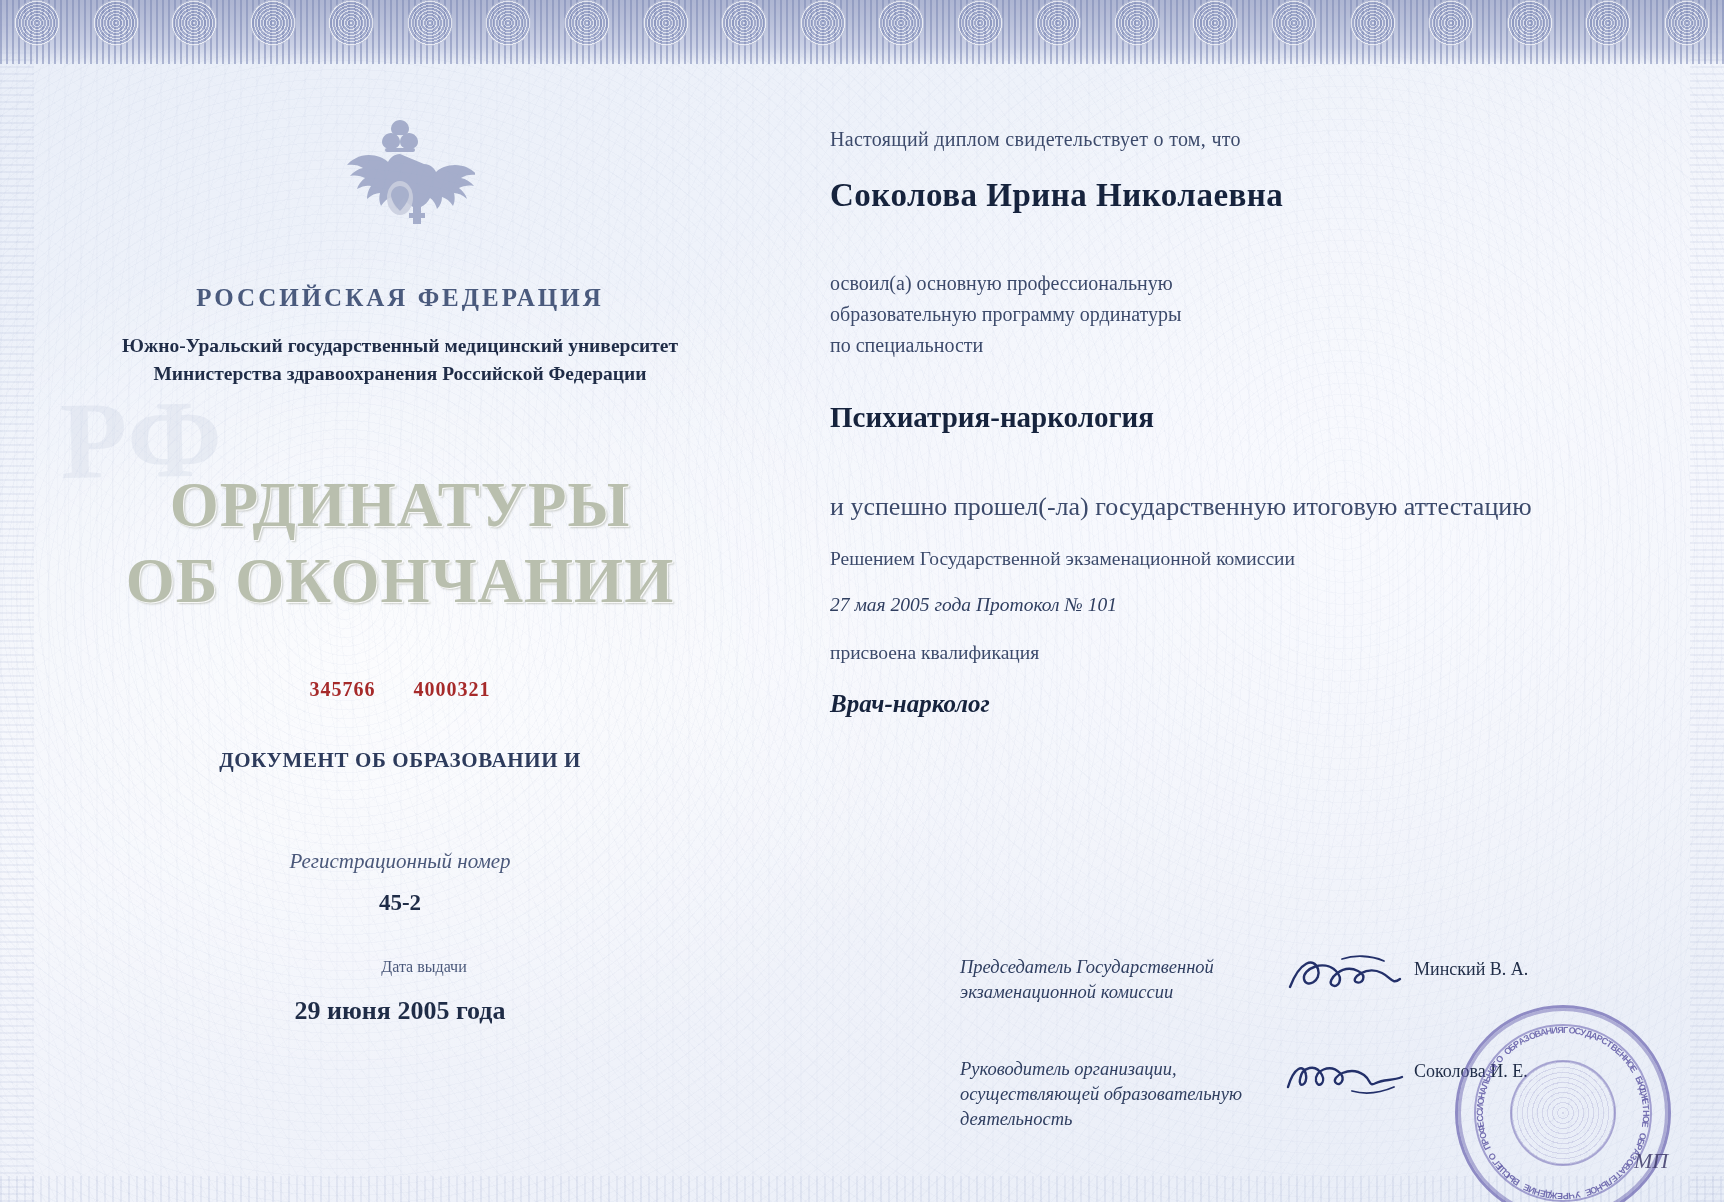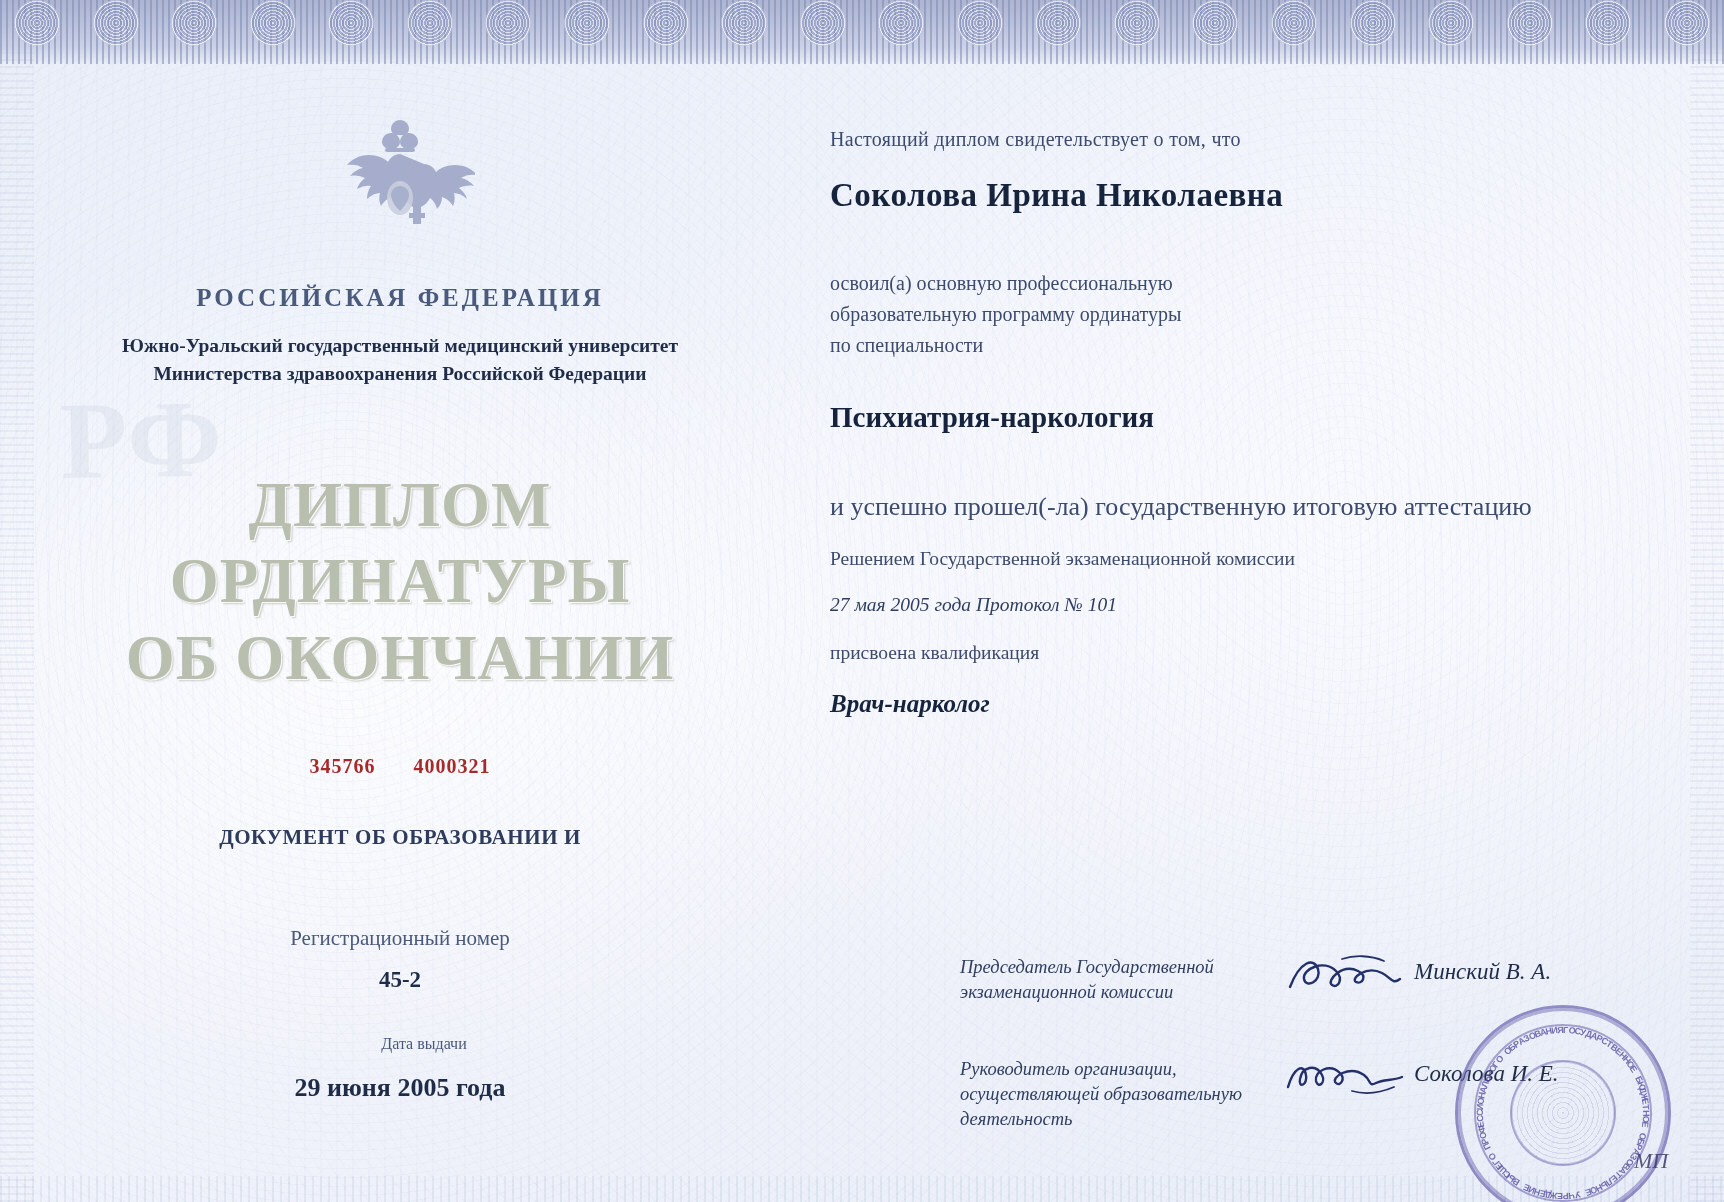--- a/index.html
+++ b/index.html
@@ -163,20 +163,21 @@
     font-size: 21px;
     font-weight: 700;
     letter-spacing: .6px;
     color: #2d3b5c;
     line-height: 1.5;
   }
 
   .reg-label {
     margin-top: 72px;
     font-size: 21px;
+    font-style: italic;
     color: #4a587a;
   }
   .reg-value {
     margin-top: 16px;
     font-size: 23px;
     font-weight: 700;
     color: #1f2c47;
   }
   .date-label {
     margin-top: 42px;
@@ -265,26 +266,25 @@
     color: #2f3e60;
     line-height: 1.35;
   }
   .sig-mark {
     width: 120px;
     height: 46px;
     position: relative;
     margin-top: -6px;
   }
   .sig-name {
-    font-size: 23px;
+    font-size: 18px;
     color: #1f2c47;
     padding-left: 14px;
     padding-top: 4px;
     white-space: nowrap;
-    font-style: italic;
   }
 
   
   .stamp {
     position: absolute;
     left: 1455px;
     top: 1005px;
     width: 210px;
     height: 210px;
     border-radius: 50%;
@@ -399,21 +399,20 @@
     </div>
 
     <div class="country">РОССИЙСКАЯ  ФЕДЕРАЦИЯ</div>
 
     <div class="university">
       <div>Южно-Уральский государственный медицинский университет</div>
       <div>Министерства здравоохранения Российской Федерации</div>
     </div>
 
     <div class="diploma-title">
-      <div>ДИПЛОМ</div>
       <div>ОРДИНАТУРЫ</div>
       <div>ОБ ОКОНЧАНИИ</div>
     </div>
 
     <div class="doc-numbers">
       <span>345766</span>
       <span class="gap"></span>
       <span>4000321</span>
     </div>
 

